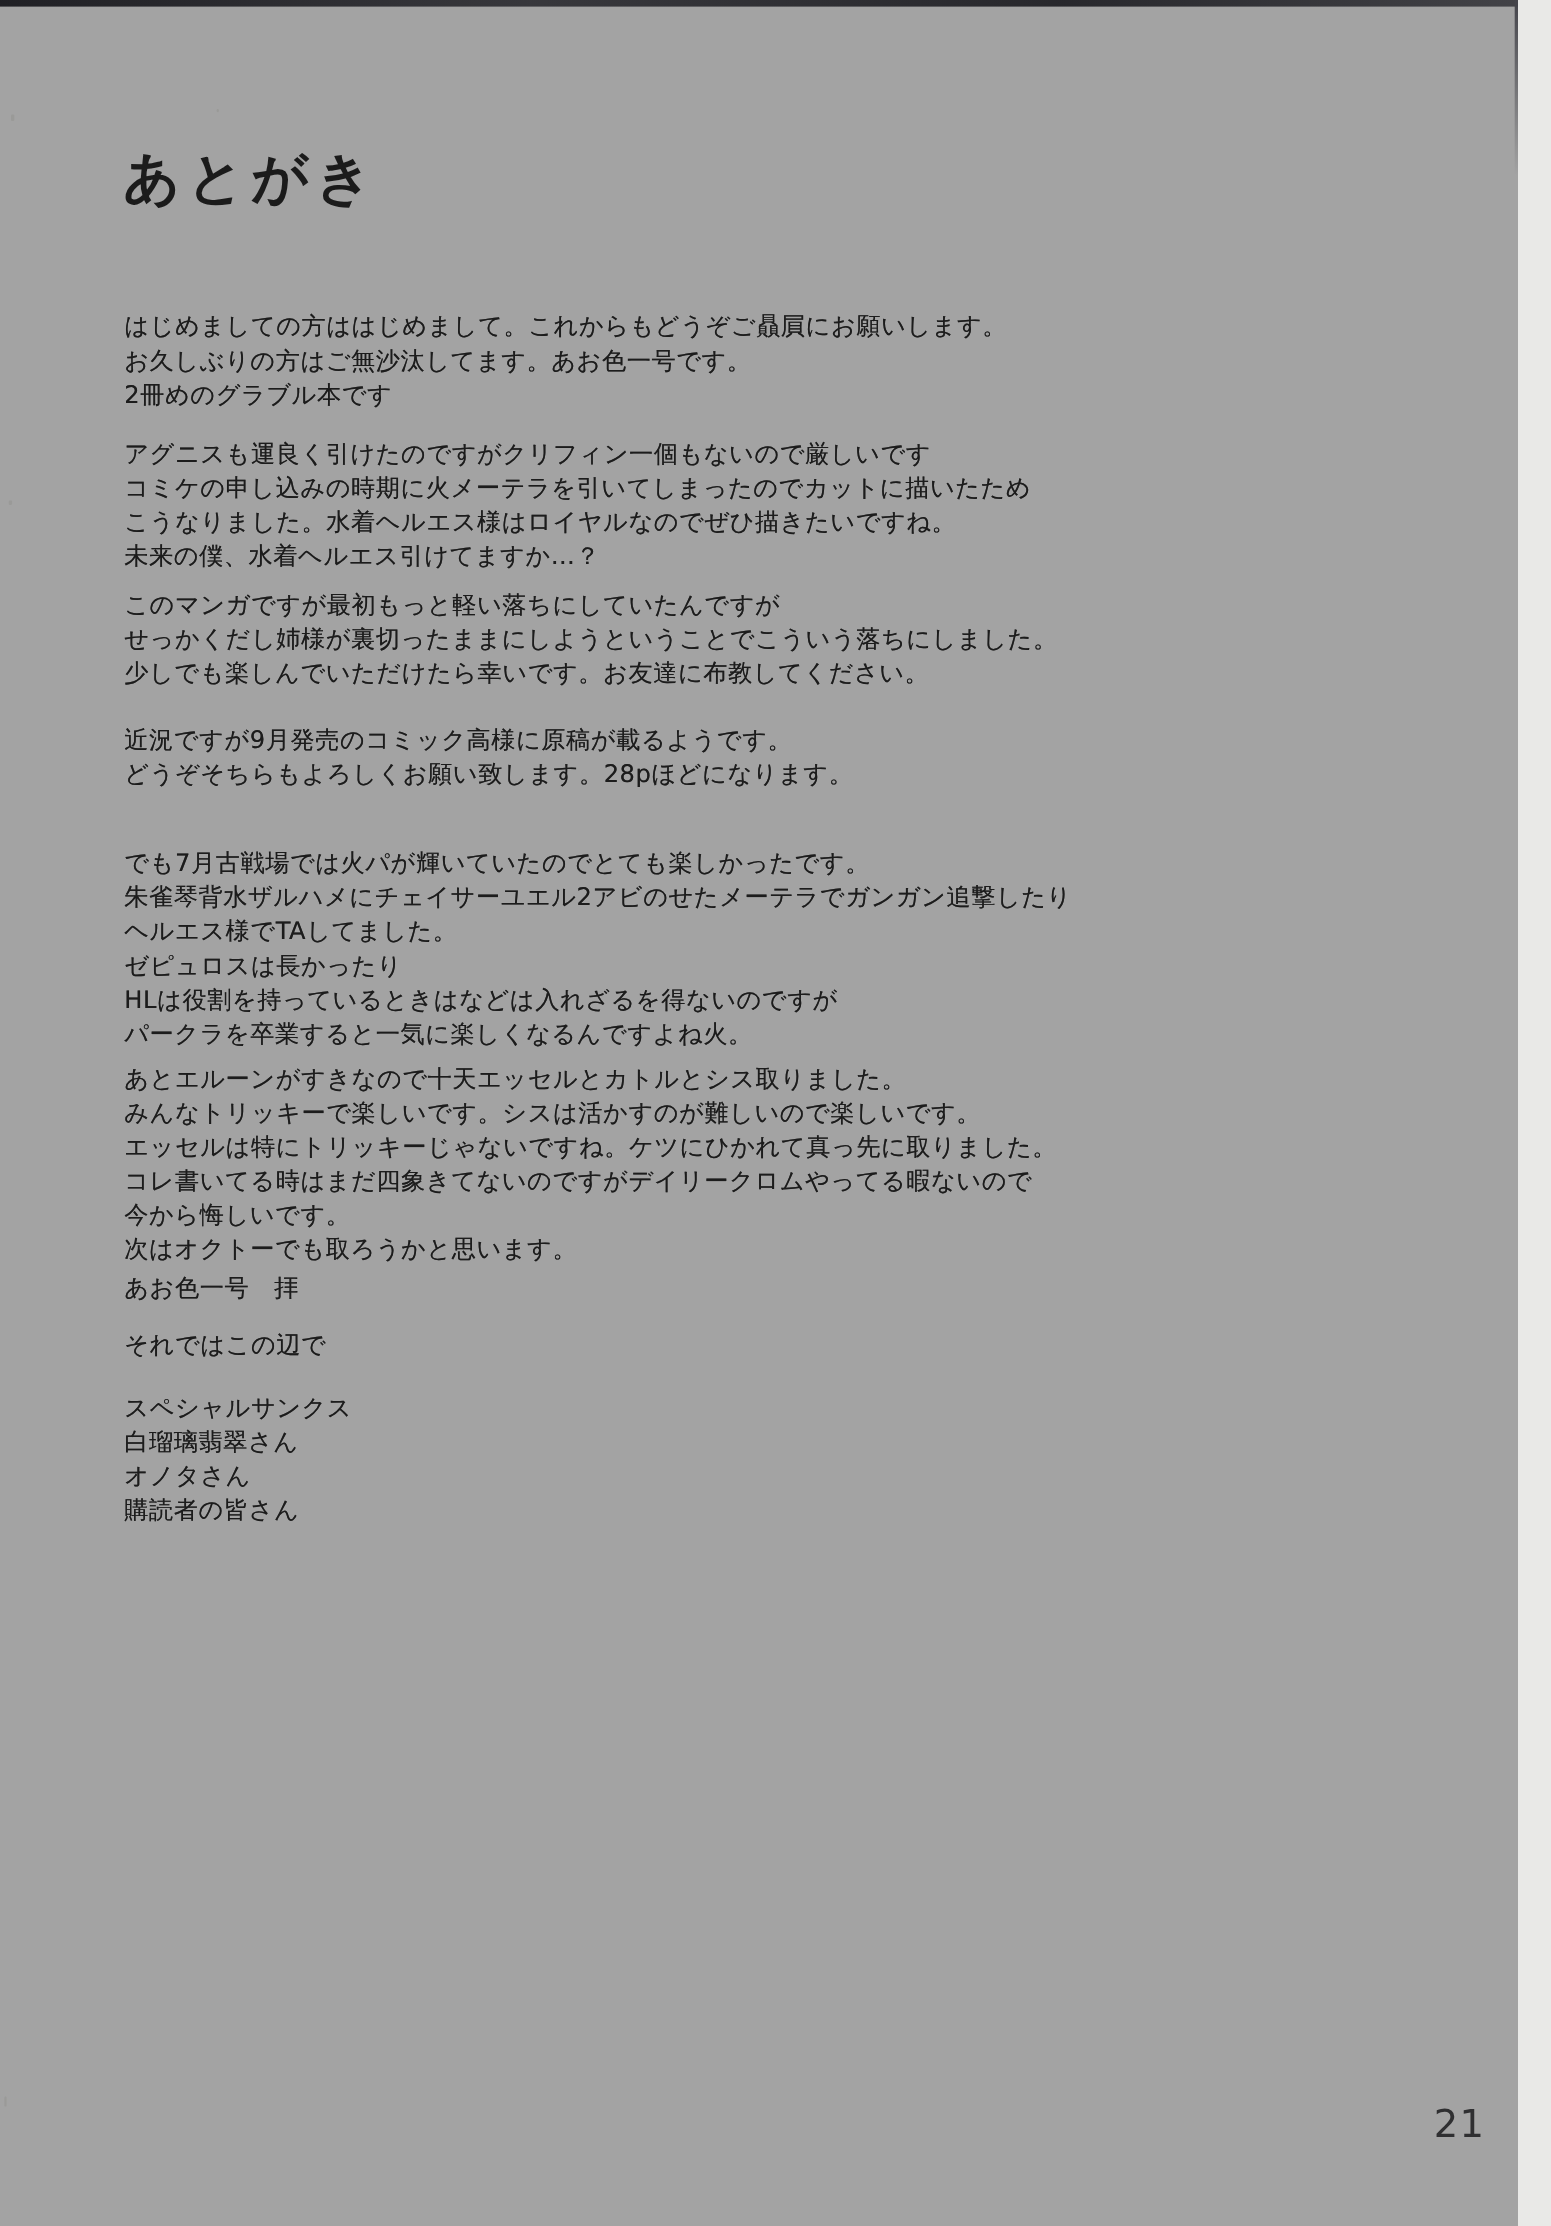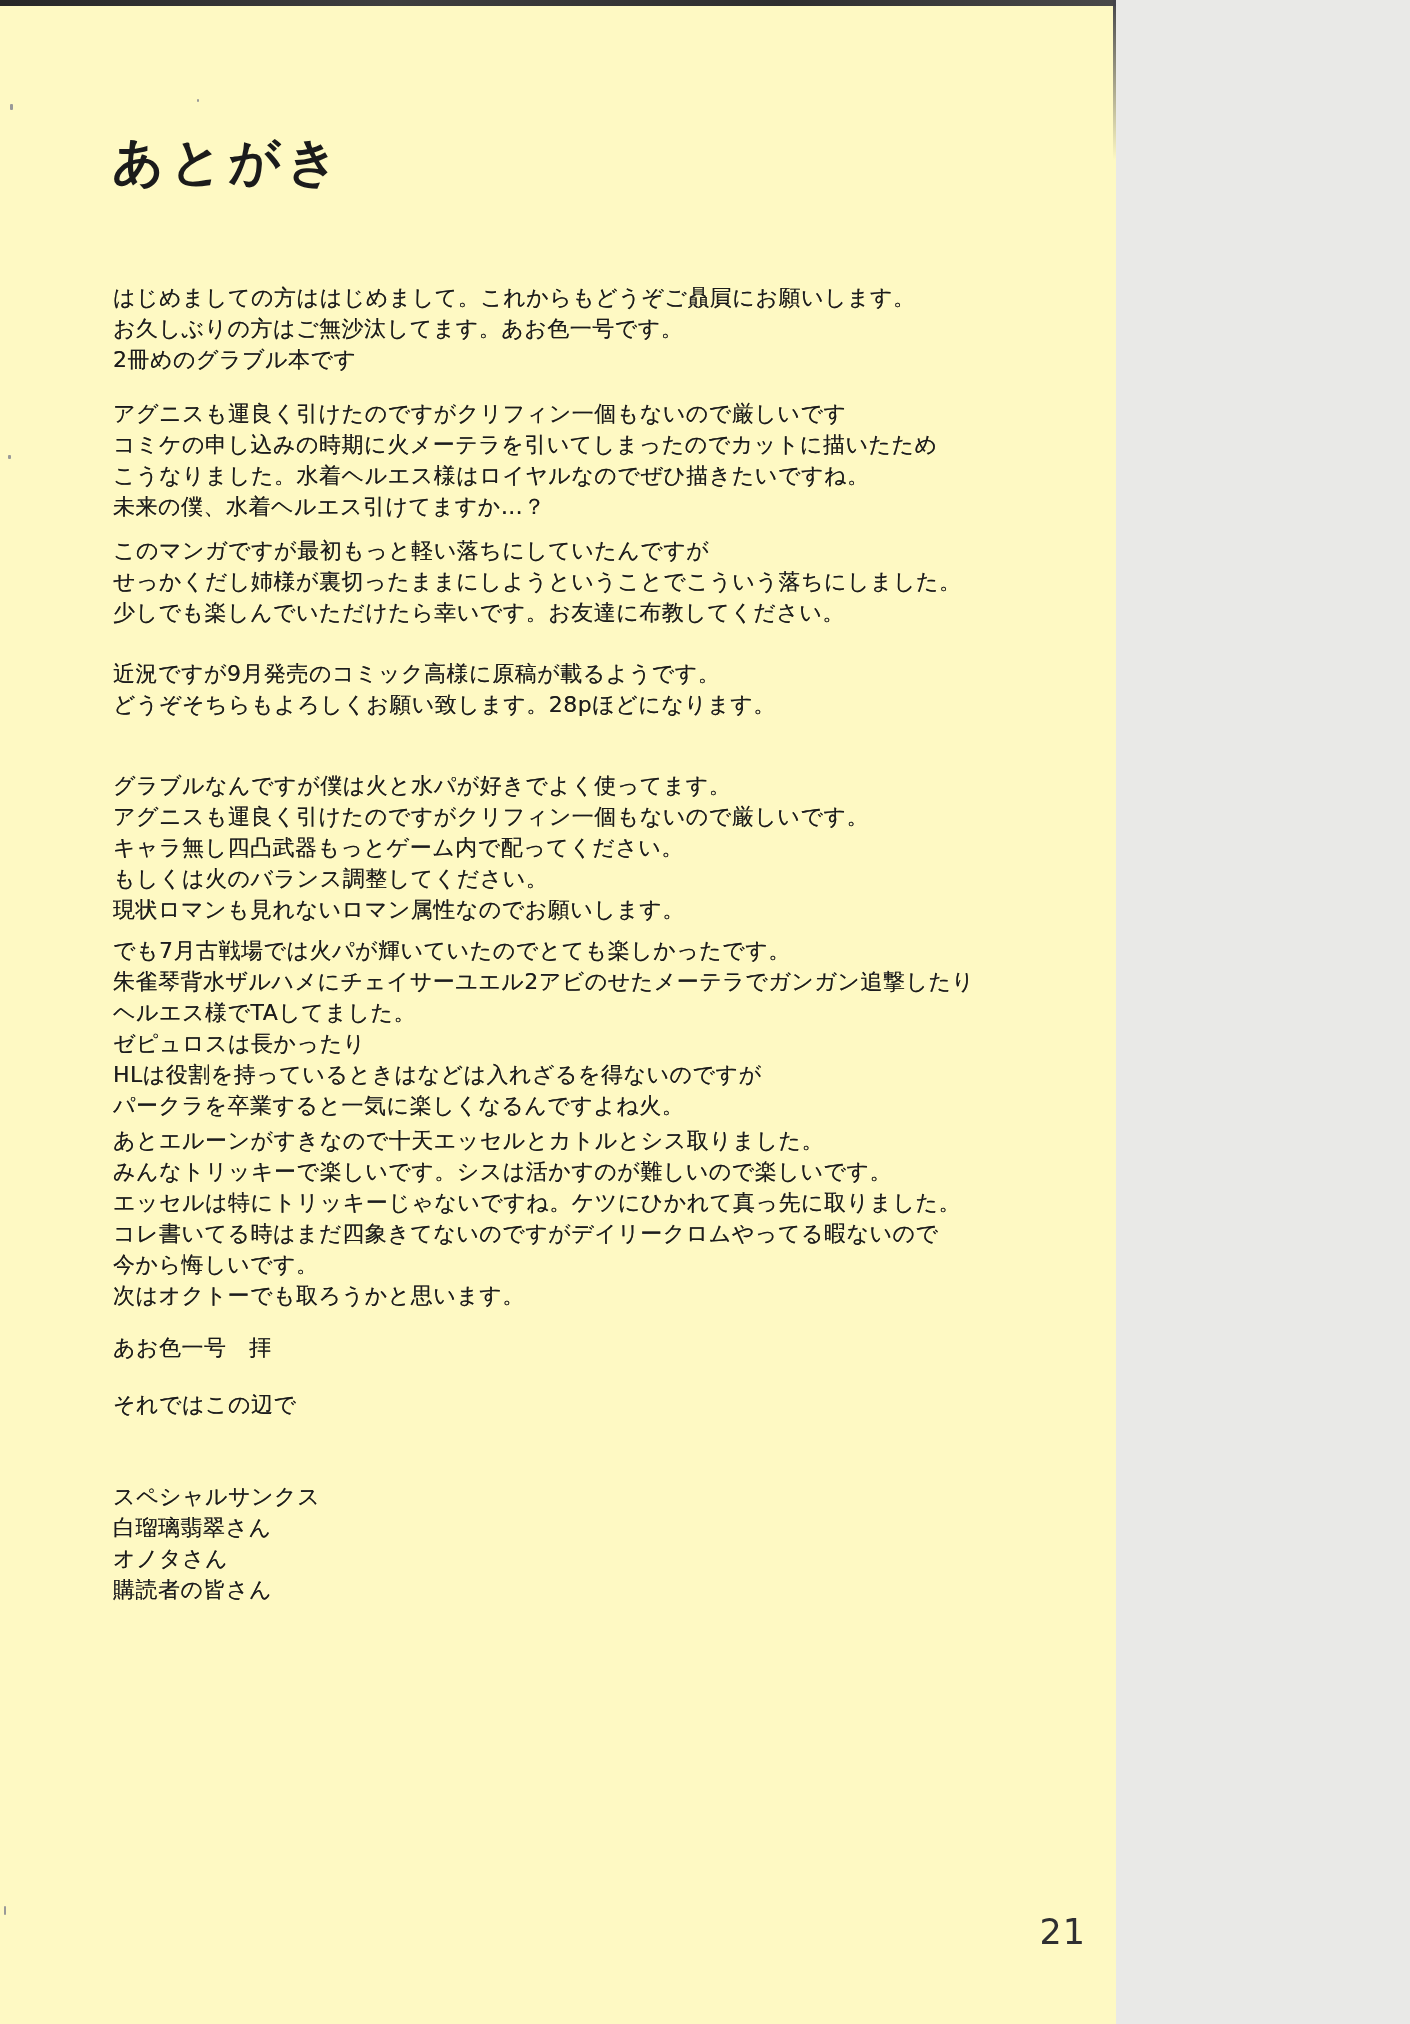--- a/index.html
+++ b/index.html
@@ -7,23 +7,23 @@
     padding: 0;
   }
   body {
     width: 1410px;
     height: 2024px;
     background: #e9e9e7;
     font-family: "DejaVu Sans", "Liberation Sans", sans-serif;
   }
   .page {
     position: relative;
-    width: 1116px;
+    width: 1380px;
     height: 2024px;
-    background: #fef9c3;
+    background: #a3a3a3;
     overflow: hidden;
     color: #1c1c1c;
     text-decoration: underline;
   }
   
   .scan-edge-top {
     position: absolute;
     top: 0; left: 0;
     width: 100%;
     height: 6px;
@@ -127,27 +127,20 @@
       <div class="para">
         <div class="line">このマンガですが最初もっと軽い落ちにしていたんですが</div>
         <div class="line">せっかくだし姉様が裏切ったままにしようということでこういう落ちにしました。</div>
         <div class="line">少しでも楽しんでいただけたら幸いです。お友達に布教してください。</div>
       </div>
       <div class="para">
         <div class="line">近況ですが9月発売のコミック高様に原稿が載るようです。</div>
         <div class="line">どうぞそちらもよろしくお願い致します。28pほどになります。</div>
       </div>
       <div class="para">
-        <div class="line">グラブルなんですが僕は火と水パが好きでよく使ってます。</div>
-        <div class="line">アグニスも運良く引けたのですがクリフィン一個もないので厳しいです。</div>
-        <div class="line">キャラ無し四凸武器もっとゲーム内で配ってください。</div>
-        <div class="line">もしくは火のバランス調整してください。</div>
-        <div class="line">現状ロマンも見れないロマン属性なのでお願いします。</div>
-      </div>
-      <div class="para">
         <div class="line">でも7月古戦場では火パが輝いていたのでとても楽しかったです。</div>
         <div class="line">朱雀琴背水ザルハメにチェイサーユエル2アビのせたメーテラでガンガン追撃したり</div>
         <div class="line">ヘルエス様でTAしてました。</div>
         <div class="line">ゼピュロスは長かったり</div>
         <div class="line">HLは役割を持っているときはなどは入れざるを得ないのですが</div>
         <div class="line">パークラを卒業すると一気に楽しくなるんですよね火。</div>
       </div>
       <div class="para">
         <div class="line">あとエルーンがすきなので十天エッセルとカトルとシス取りました。</div>
         <div class="line">みんなトリッキーで楽しいです。シスは活かすのが難しいので楽しいです。</div>

